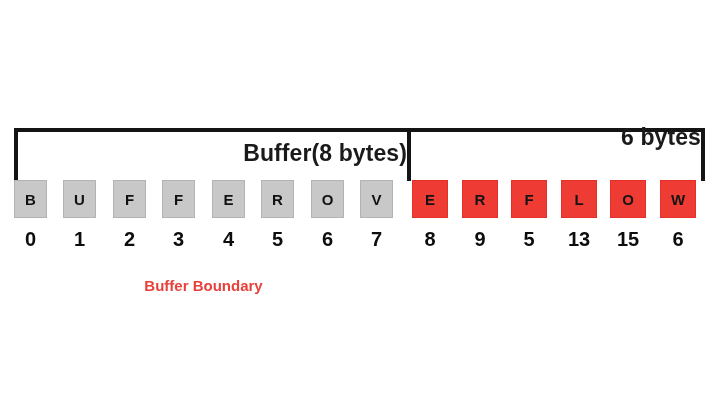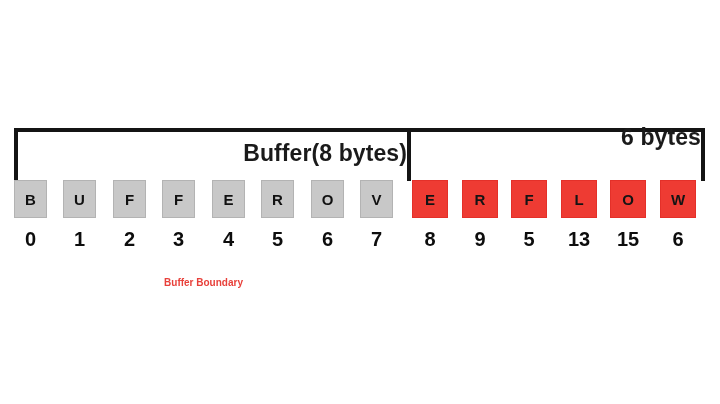--- a/index.html
+++ b/index.html
@@ -72,21 +72,21 @@
     color: #0d0d0d;
     white-space: nowrap;
   }
 
   
   .annotation {
     position: absolute;
     top: 278px;
     text-align: center;
     font-weight: bold;
-    font-size: 10px;
+    font-size: 15px;
     line-height: 1;
     color: #e8403a;
     white-space: nowrap;
   }
 </style>
 </head>
 <body>
 
 <div id="stage">
 

